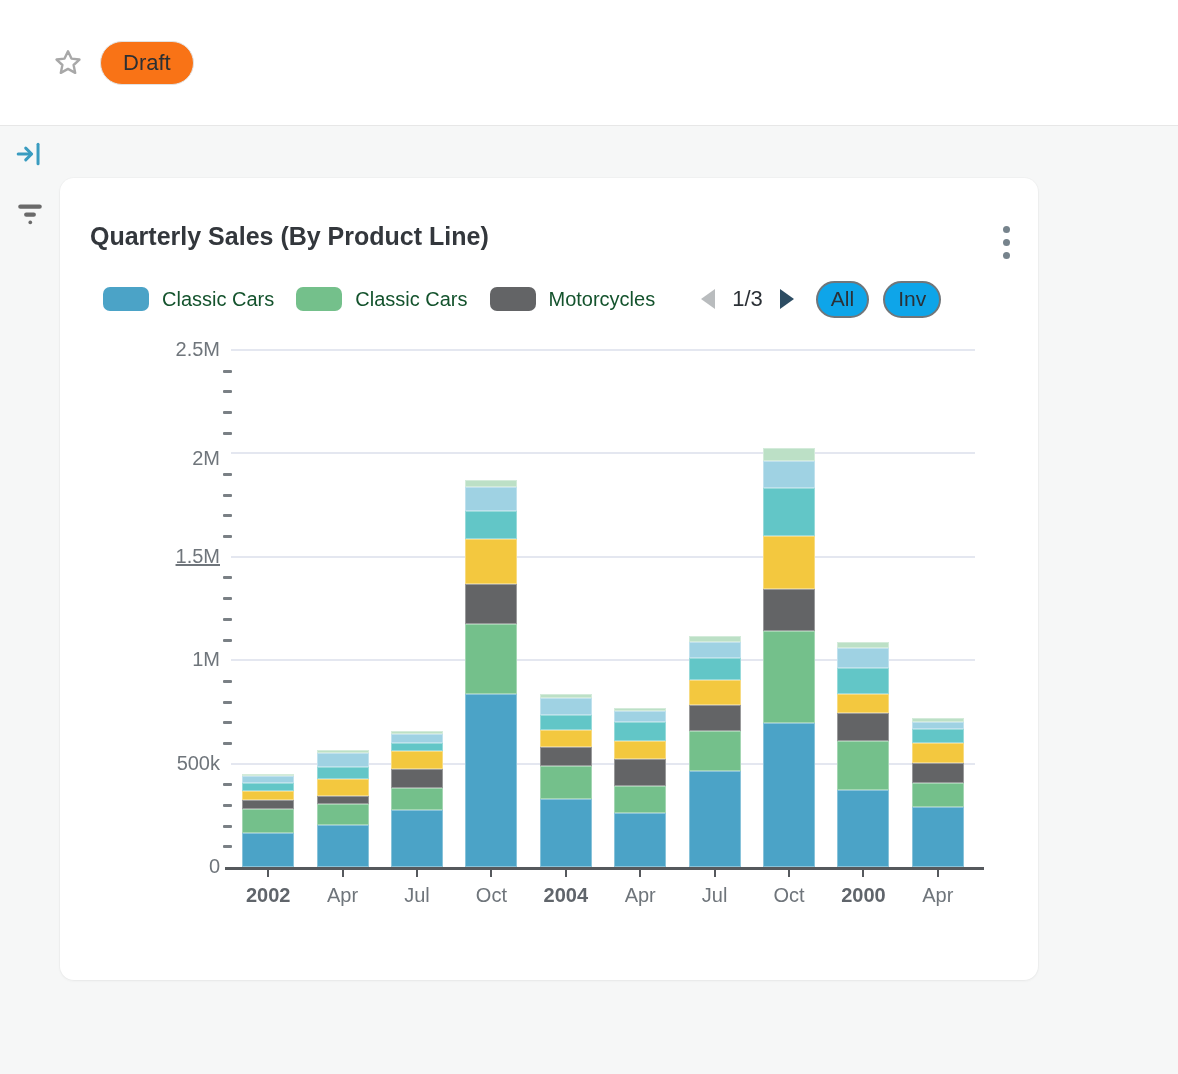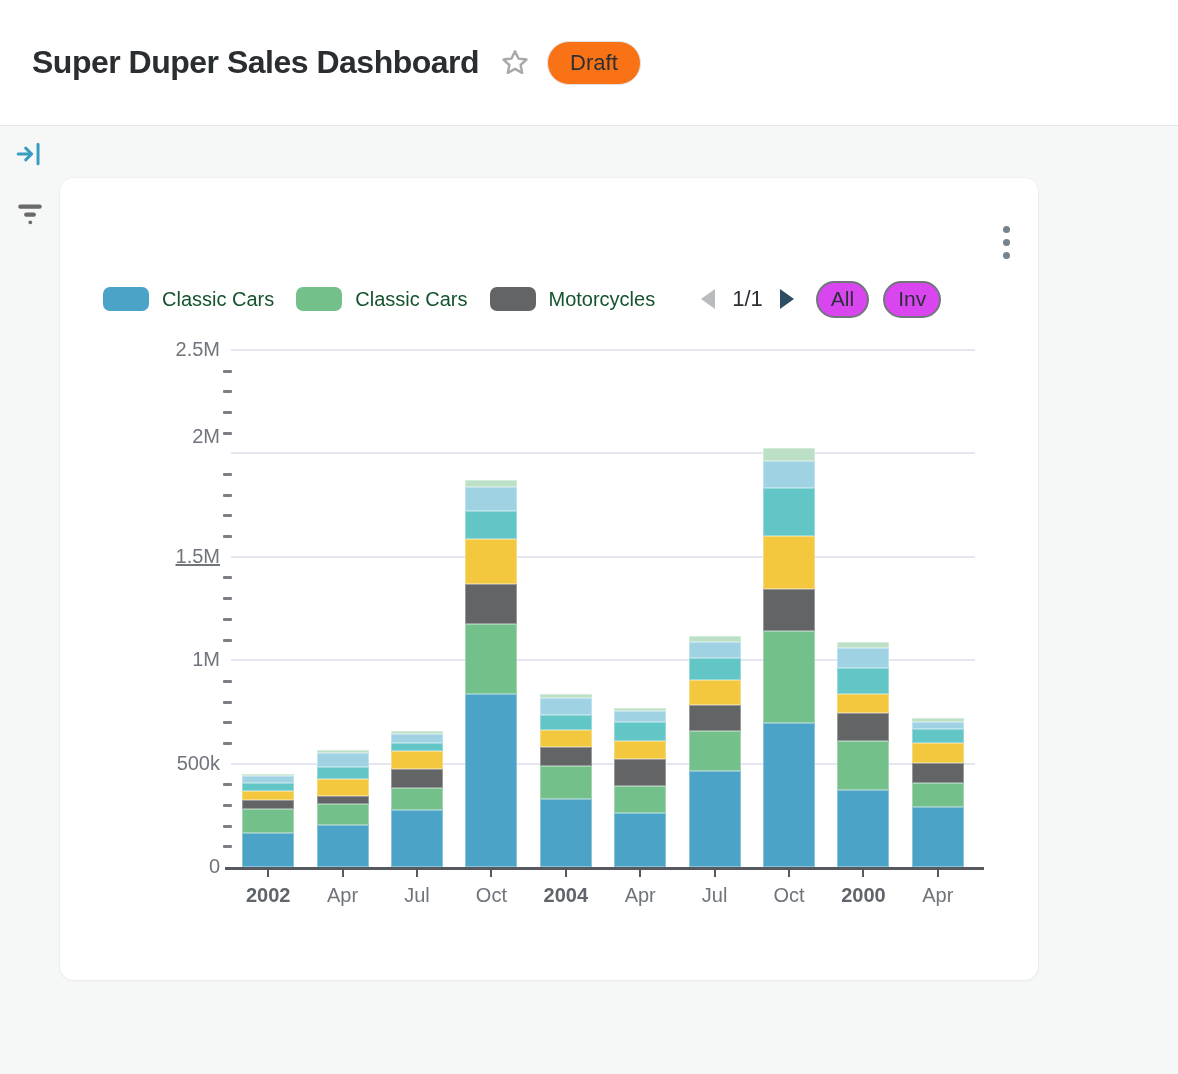--- a/index.html
+++ b/index.html
@@ -35,41 +35,40 @@
   .legend-row { position:absolute; left:43px; top:103px; height:36px;
     display:flex; align-items:center; }
   .legend-item { display:flex; align-items:center; margin-right:22px; cursor:pointer; }
   .swatch { width:46px; height:24px; border-radius:7px; margin-right:13px; }
   .legend-label { font-size:20px; color:#14532d; }
   .pager { display:flex; align-items:center; margin-left:22px; }
   .pager-label { font-size:22px; color:#2b3036; margin:0 15px; }
   .tri { display:flex; cursor:pointer; }
   .pill { border:2px solid #70767a; border-radius:19px; height:37px;
     display:flex; align-items:center; justify-content:center; padding:0 13px;
-    font-size:21px; color:#2b3036; background:#d946ef; margin-left:14px; cursor:pointer; }
+    font-size:21px; color:#2b3036; background:#0ea5e9; margin-left:14px; cursor:pointer; }
   .pill:first-of-type { margin-left:20px; }
 
   
   .chart { position:absolute; inset:0; }
   .gridline { position:absolute; height:2px; background:#e4e7f0; }
   .axis-line { position:absolute; height:3px; background:#56595d; }
   .y-label, .x-label { position:absolute; font-size:20px; color:#6f757b; }
   .y-label { width:160px; text-align:right; }
   .x-label { width:96px; text-align:center; }
   .x-label.bold { font-weight:700; color:#60656b; }
   .minor-tick { position:absolute; width:9px; height:3px; background:#7a8085; border-radius:1px; }
   .x-tick { position:absolute; width:2px; height:7px; background:#56595d; }
   .bar { position:absolute; display:flex; flex-direction:column-reverse; }
   .seg { width:100%; box-shadow:inset 0 0 0 1px rgba(255,255,255,.35); }
 </style>
 </head>
 <body>
 
 <div class="header">
-  <h1 class="page-title">Super Duper Sales Dashboard</h1>
   <span class="star-btn">
     <svg width="32" height="32" viewBox="0 0 24 24" fill="none" stroke="#a8a8a8" stroke-width="1.8" stroke-linejoin="round">
       <path d="M12 3.2l2.6 5.5 6 .7-4.4 4.1 1.2 5.9-5.4-3-5.4 3 1.2-5.9L3.4 9.4l6-.7z"></path>
     </svg>
   </span>
   <span class="badge">Draft</span>
 </div>
 
 <div class="workspace">
 
@@ -88,20 +87,21 @@
         <g fill="#6a6a6a">
           <rect x="3" y="7" width="22" height="4" rx="2"></rect>
           <rect x="8.5" y="14.5" width="11" height="4" rx="2"></rect>
           <rect x="12.5" y="22" width="3.5" height="3.5" rx="1.7"></rect>
         </g>
       </svg>
     </div>
   </div>
 
   <section class="card">
+    <h2 class="card-title">Quarterly Sales (By Product Line)</h2>
 
     <div class="kebab">
       <span></span>
       <span></span>
       <span></span>
     </div>
 
     <div class="legend-row">
       <div class="legend-item">
         <span class="swatch" style="background: rgb(75, 163, 199);"></span>
@@ -115,37 +115,37 @@
         <span class="swatch" style="background: rgb(99, 100, 102);"></span>
         <span class="legend-label">Motorcycles</span>
       </div>
 
       <div class="pager">
         <span class="tri">
           <svg width="18" height="24" viewBox="0 0 18 24">
               <polygon points="16,2 16,22 2,12" fill="#b9bcbe"></polygon>
             </svg>
         </span>
-        <span class="pager-label">1/1</span>
+        <span class="pager-label">1/3</span>
         <span class="tri">
           <svg width="18" height="24" viewBox="0 0 18 24">
               <polygon points="2,2 2,22 16,12" fill="#2d4d63"></polygon>
             </svg>
         </span>
       </div>
 
       <button class="pill">All</button>
       <button class="pill">Inv</button>
     </div>
 
     <div class="chart">
         <div class="gridline" style="left: 171px; top: 171px; width: 744px;"></div>
         <div class="y-label" style="left: 0px; top: 160px;">2.5M</div>
         <div class="gridline" style="left: 171px; top: 274.4px; width: 744px;"></div>
-        <div class="y-label" style="left: 0px; top: 247px;">2M</div>
+        <div class="y-label" style="left: 0px; top: 269px;">2M</div>
         <div class="gridline" style="left: 171px; top: 377.8px; width: 744px;"></div>
         <div class="y-label" style="left: 0px; top: 366.8px; text-decoration: underline;">1.5M</div>
         <div class="gridline" style="left: 171px; top: 481.2px; width: 744px;"></div>
         <div class="y-label" style="left: 0px; top: 470.2px;">1M</div>
         <div class="gridline" style="left: 171px; top: 584.6px; width: 744px;"></div>
         <div class="y-label" style="left: 0px; top: 573.6px;">500k</div>
         <div class="y-label" style="left: 0px; top: 677px;">0</div>
         <div class="minor-tick" style="left: 163px; top: 667.32px;"></div>
         <div class="minor-tick" style="left: 163px; top: 646.64px;"></div>
         <div class="minor-tick" style="left: 163px; top: 625.96px;"></div>

